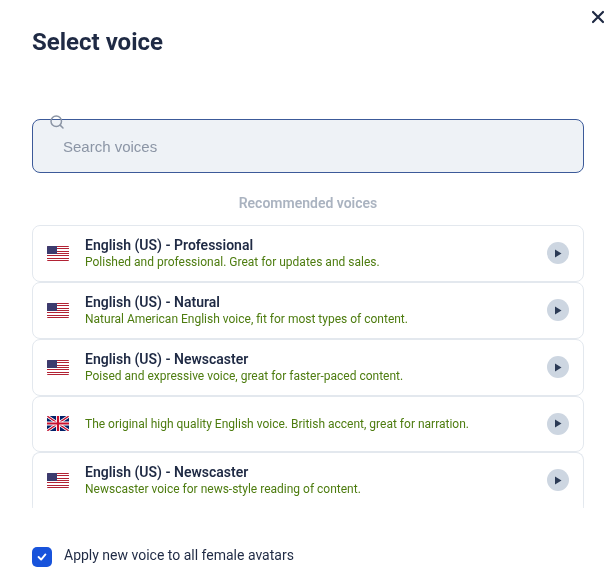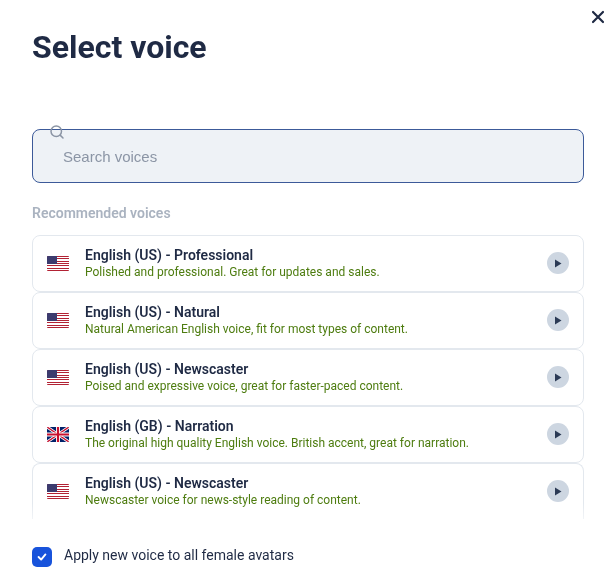--- a/index.html
+++ b/index.html
@@ -21,21 +21,21 @@
     height: 24px;
     border: none;
     background: transparent;
     cursor: pointer;
     display: flex;
     align-items: center;
     justify-content: center;
     color: #1f2a44;
   }
   .title {
-    font-size: 32px;
+    font-size: 24px;
     font-weight: 700;
     color: #1f2a44;
     margin-bottom: 18px;
   }
   .search-wrap {
     position: relative;
     width: 100%;
     margin-bottom: 22px;
   }
   .search-input {
@@ -56,20 +56,21 @@
     left: 16px;
     top: 50%;
     transform: translateY(-50%);
     color: #8b95a5;
   }
   .section-label {
     font-size: 14px;
     font-weight: 600;
     color: #aab3c0;
     margin-bottom: 14px;
+    text-align: center;
   }
   .voice-list {
     display: flex;
     flex-direction: column;
     gap: 0;
     overflow: hidden;
   }
   .voice-item {
     display: flex;
     align-items: center;
@@ -263,21 +264,20 @@
         <div class="flag flag-gb">
           <svg class="flag-gb-svg" viewBox="0 0 22 15" preserveAspectRatio="none">
             <rect width="22" height="15" fill="#012169"></rect>
             <path d="M0 0 L22 15 M22 0 L0 15" stroke="#fff" stroke-width="3"></path>
             <path d="M0 0 L22 15 M22 0 L0 15" stroke="#C8102E" stroke-width="1.4"></path>
             <path d="M11 0 V15 M0 7.5 H22" stroke="#fff" stroke-width="4"></path>
             <path d="M11 0 V15 M0 7.5 H22" stroke="#C8102E" stroke-width="2.2"></path>
           </svg>
         </div>
         <div class="voice-text">
-          <div class="voice-name">English (GB) - Narration</div>
           <div class="voice-desc">The original high quality English voice. British accent, great for narration.</div>
         </div>
         <button class="play-btn">
           <span>
             <svg width="8" height="9" viewBox="0 0 8 9">
               <path d="M1 0.5 L7.5 4.5 L1 8.5 Z" fill="#2b3a55"></path>
             </svg>
           </span>
         </button>
       </div>

